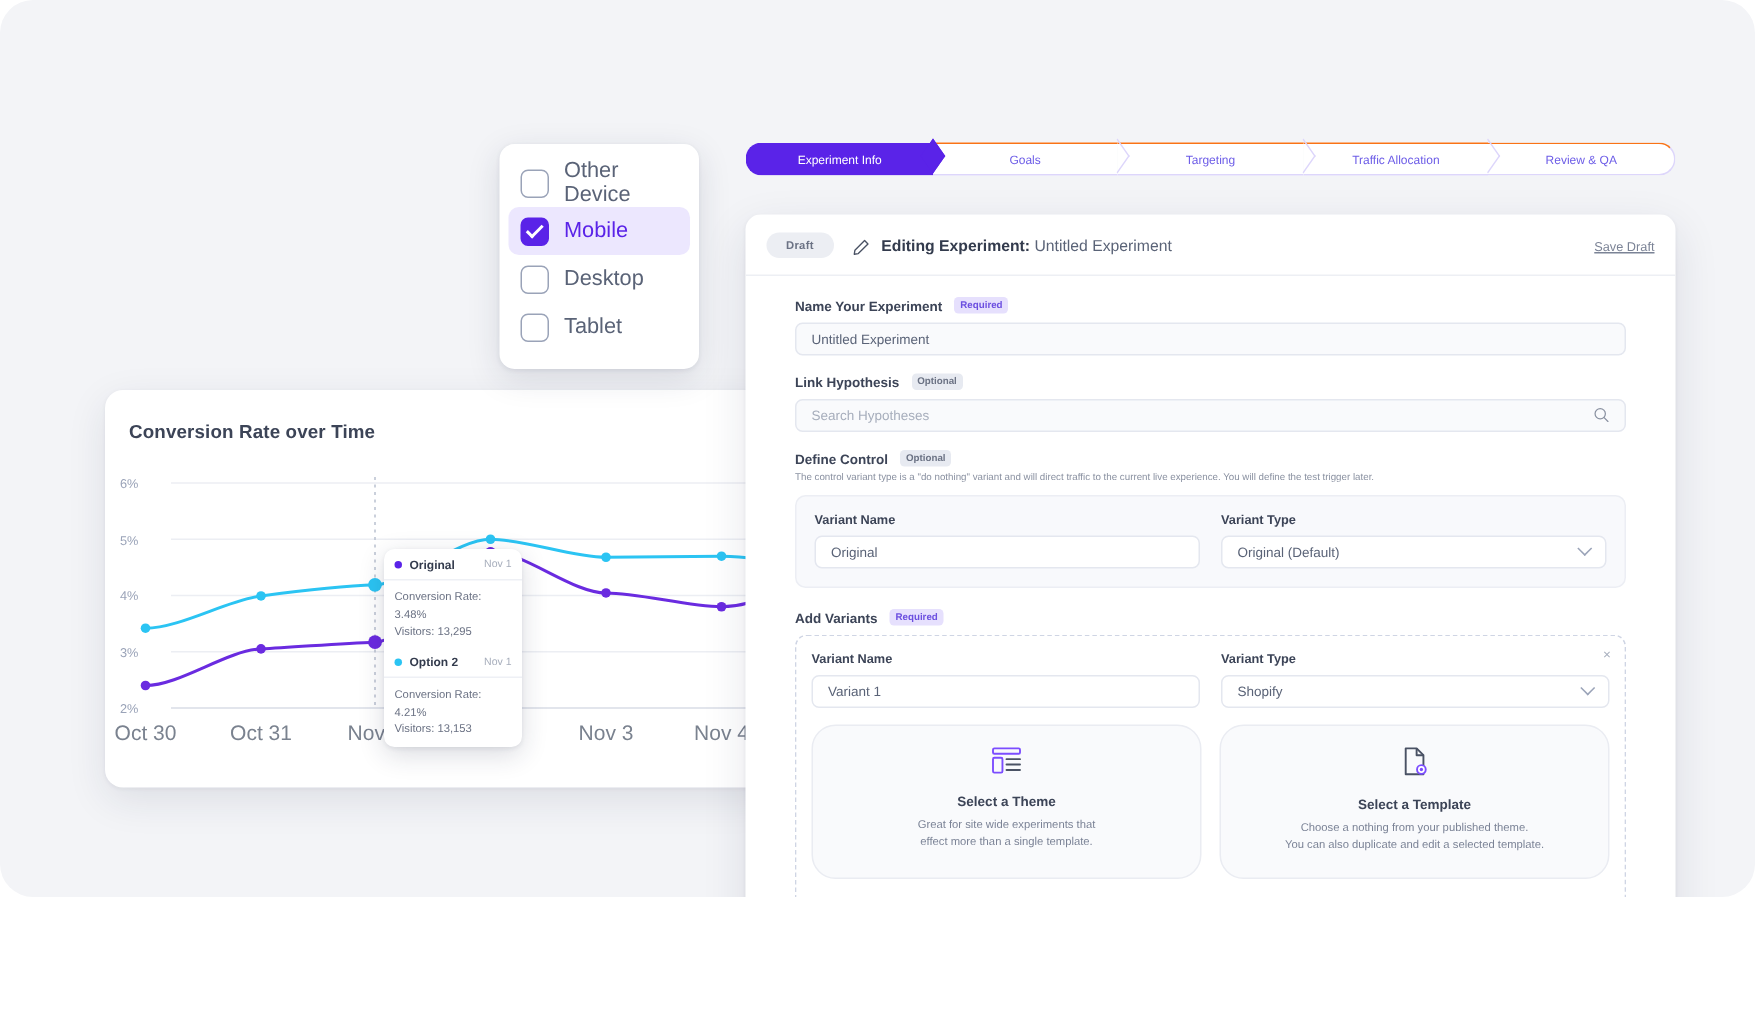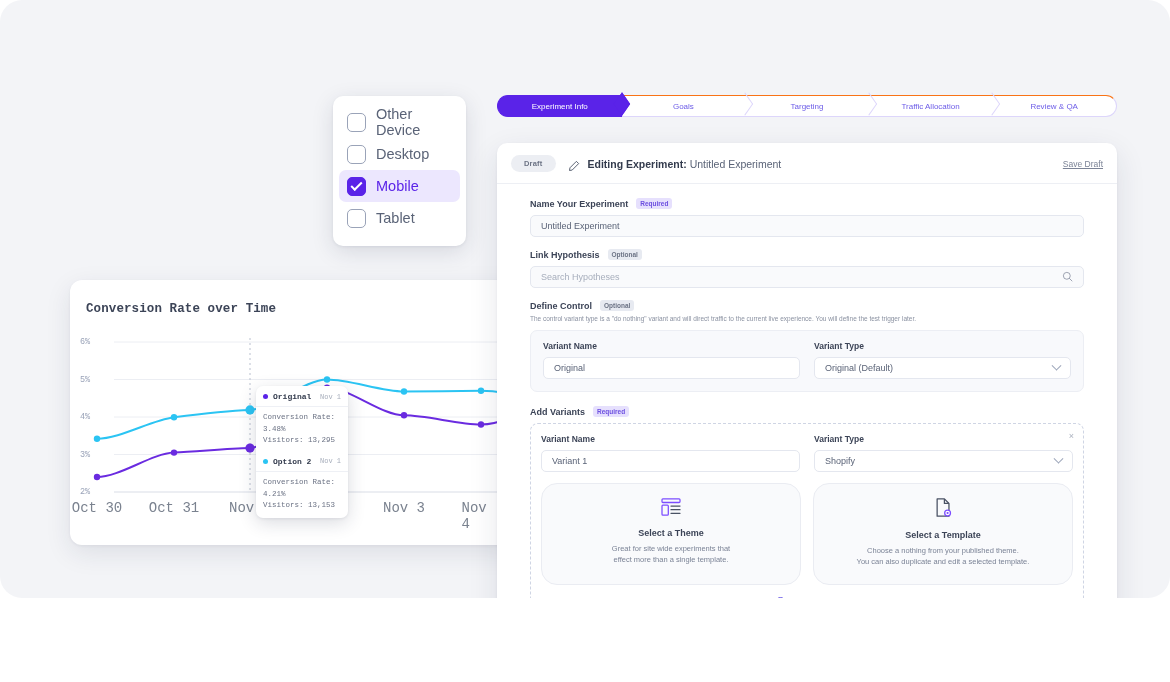--- a/index.html
+++ b/index.html
@@ -39,25 +39,25 @@
   .dev-row.sel .dev-box { background: #5a23e8; border-color: #5a23e8; }
   .dev-check { position: absolute; left: 3px; top: 4px; width: 11px; height: 6px;
     border-left: 2px solid #fff; border-bottom: 2px solid #fff;
     transform: rotate(-45deg); display: none; }
   .dev-row.sel .dev-check { display: block; }
   .dev-label { font-size: 14.5px; color: #5a6377; }
   .dev-row.sel .dev-label { color: #5a23e8; }
 
   
   #chart-card {
-    position: absolute; left: 70px; top: 280px;
+    position: absolute; left: 70px; top: 260px;
     width: 450px; height: 265px;
     background: #ffffff; border-radius: 12px;
     box-shadow: 0 8px 26px rgba(30,35,70,.10), 0 1px 3px rgba(30,35,70,.06);
-    overflow: hidden; z-index: 4; font-family: Liberation Mono, monospace;
+    overflow: hidden; z-index: 4;
   }
   #chart-head { display:flex; align-items:center; justify-content:space-between;
     padding: 14px 0 0 16px; }
   #chart-title { font-size: 12.5px; font-weight: bold; color: #3c4457; letter-spacing:.1px;}
   #chart-filter {
     margin-right: -42px; font-size: 11.5px; color: #6b7church; }
   .pill-btn {
     border: 1px solid #e1e5ee; background: #f8f9fc; border-radius: 7px;
     padding: 7px 14px; font-size: 11.5px; color: #5a6377; white-space: nowrap;
   }
@@ -174,29 +174,29 @@
 </head>
 <body>
 
 <div id="root">
 
   <div id="device-panel">
     <div class="dev-row">
       <div class="dev-box"></div>
       <div class="dev-label">Other Device</div>
     </div>
+    <div class="dev-row sel">
+      <div class="dev-box">
+          <div class="dev-check"></div>
+        </div>
+      <div class="dev-label">Mobile</div>
+    </div>
     <div class="dev-row">
       <div class="dev-box"></div>
       <div class="dev-label">Desktop</div>
-    </div>
-    <div class="dev-row sel">
-      <div class="dev-box">
-          <div class="dev-check"></div>
-        </div>
-      <div class="dev-label">Mobile</div>
     </div>
     <div class="dev-row">
       <div class="dev-box"></div>
       <div class="dev-label">Tablet</div>
     </div>
   </div>
 
   <div id="chart-card">
     <div id="chart-head">
       <div id="chart-title">Conversion Rate over Time</div>

